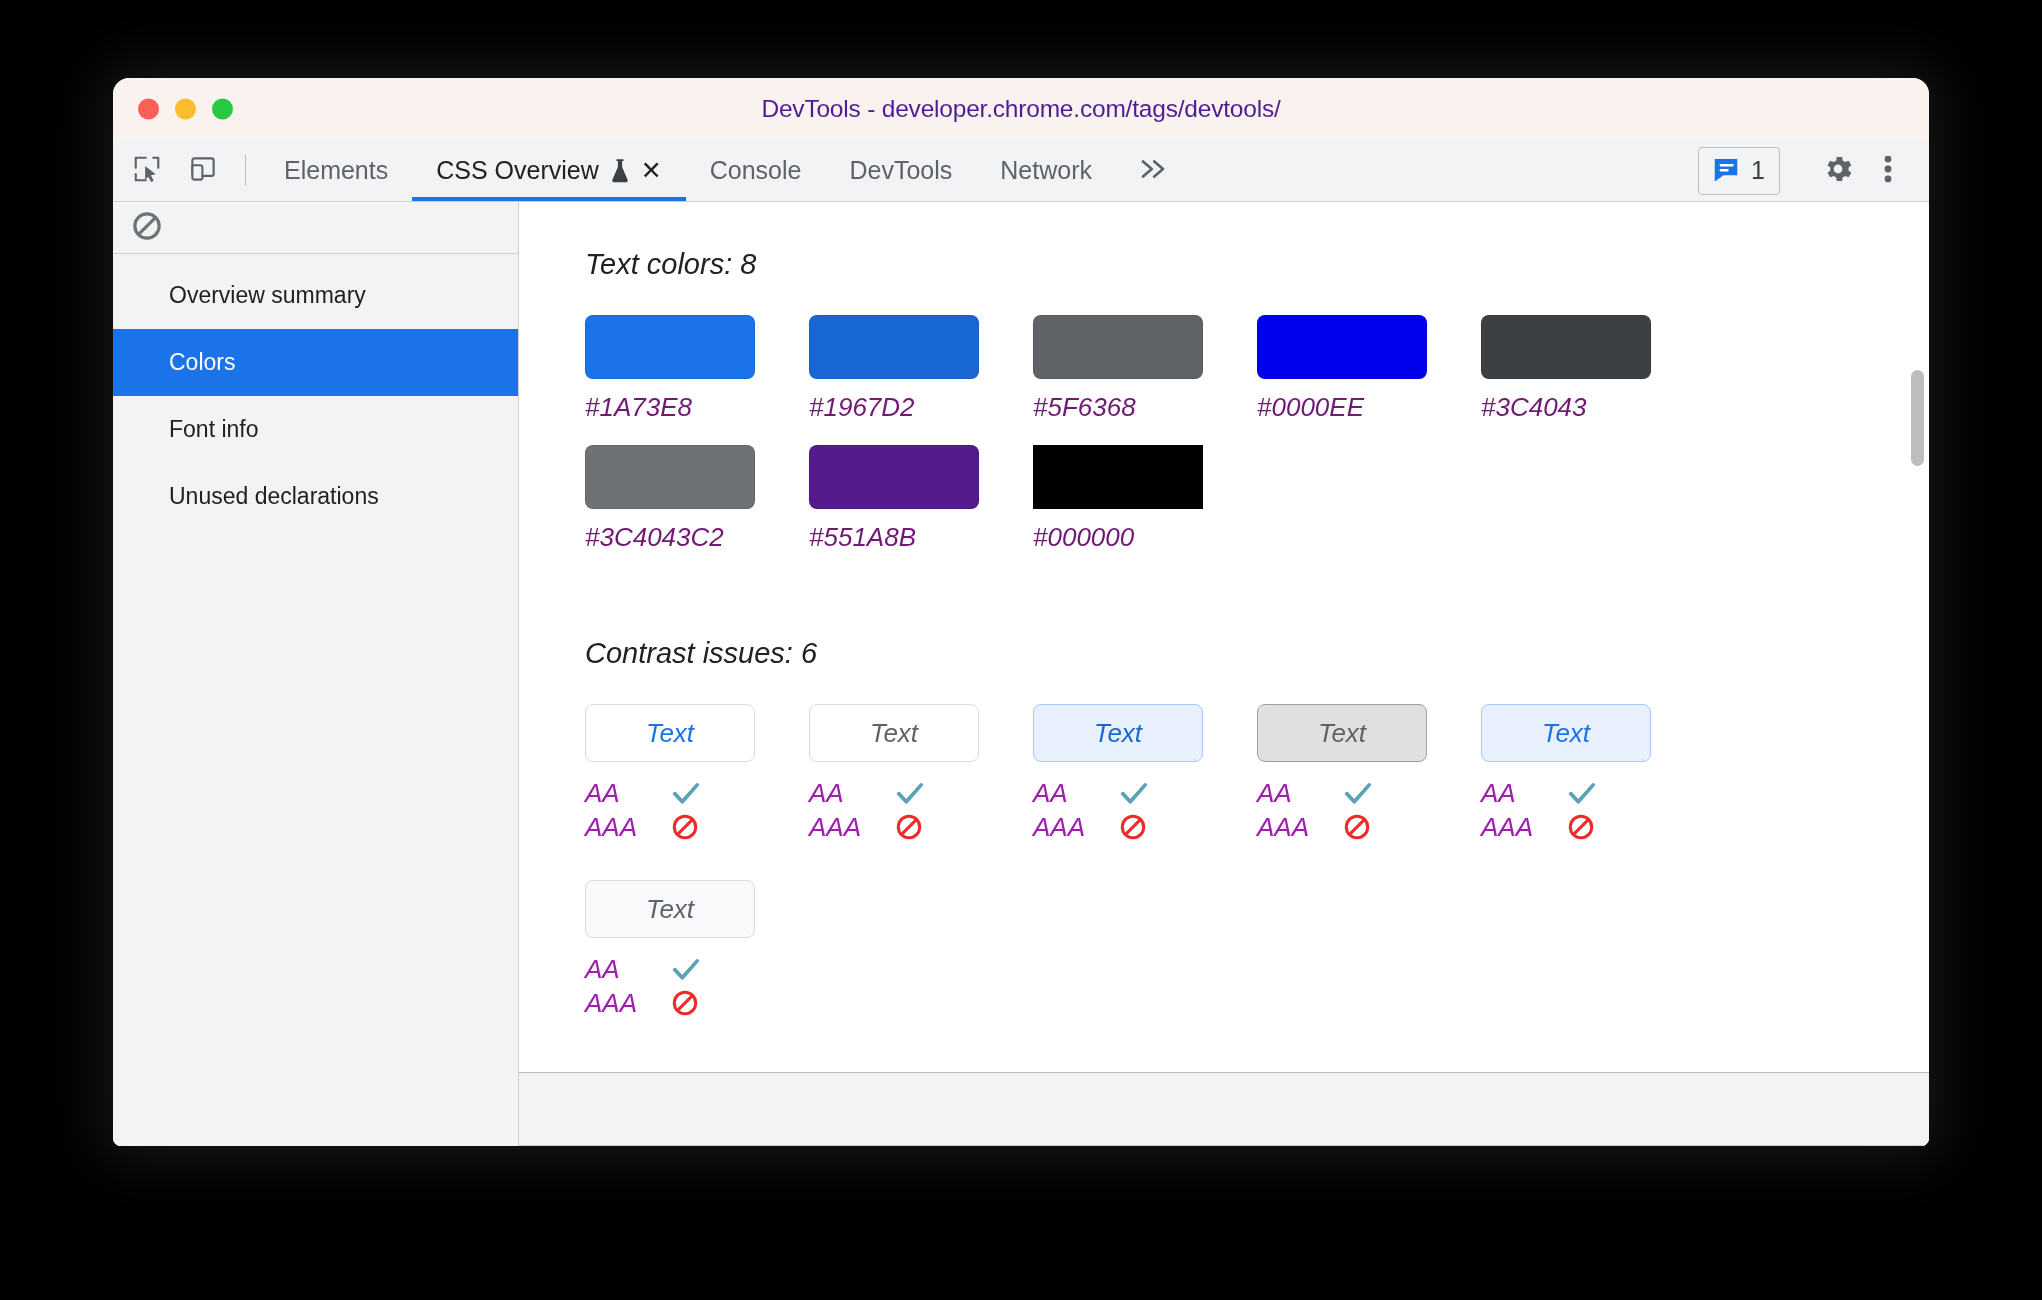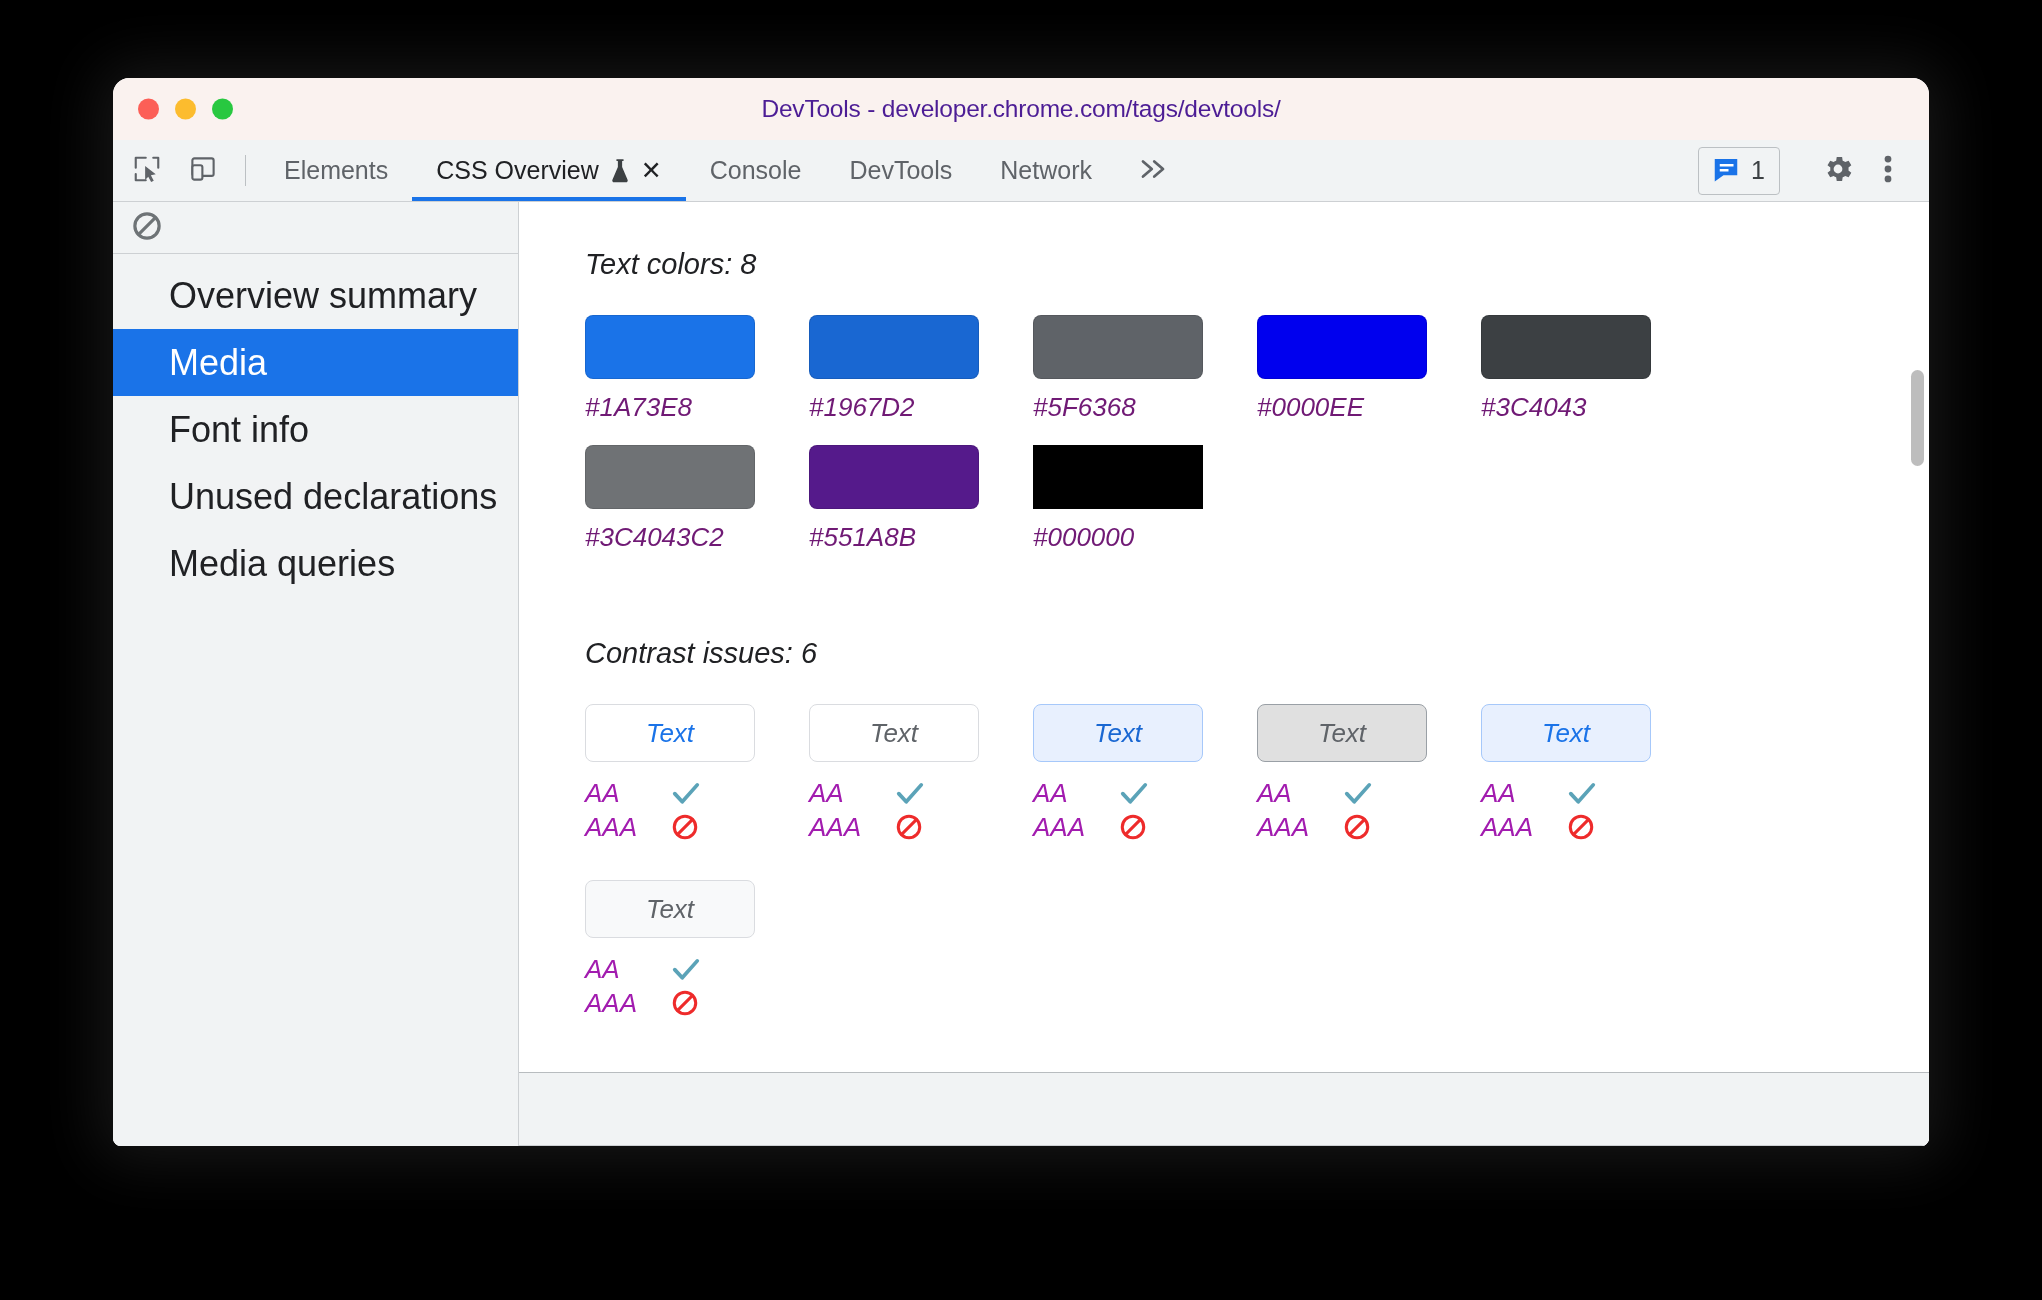--- a/index.html
+++ b/index.html
@@ -173,21 +173,21 @@
     width: 40px; height: 40px;
     display: flex; align-items: center; justify-content: center;
     cursor: pointer;
   }
   #sidebar-list { padding-top: 8px; }
   .sb-item {
     height: 67px;
     display: flex;
     align-items: center;
     padding-left: 56px;
-    font-size: 36px;
+    font-size: 23px;
     color: #202124;
     cursor: pointer;
   }
   .sb-item.selected {
     background: #1a73e8;
     color: #ffffff;
   }
 
   
   #content-wrap {
@@ -412,31 +412,28 @@
             </svg>
           </span>
         </div>
       </div>
 
       <div id="sidebar-list">
         <div class="sb-item">
           <span>Overview summary</span>
         </div>
         <div class="sb-item selected">
-          <span>Media</span>
+          <span>Colors</span>
         </div>
         <div class="sb-item">
           <span>Font info</span>
         </div>
         <div class="sb-item">
           <span>Unused declarations</span>
         </div>
-        <div class="sb-item">
-          <span>Media queries</span>
-        </div>
       </div>
     </div>
 
     <div id="content-wrap">
       <div id="content">
 
         <div class="section-title">Text colors: 8</div>
         <div class="swatch-grid" id="swatch-grid">
             <div class="swatch-cell">
               <div class="swatch" style="background: rgb(26, 115, 232);"></div>

